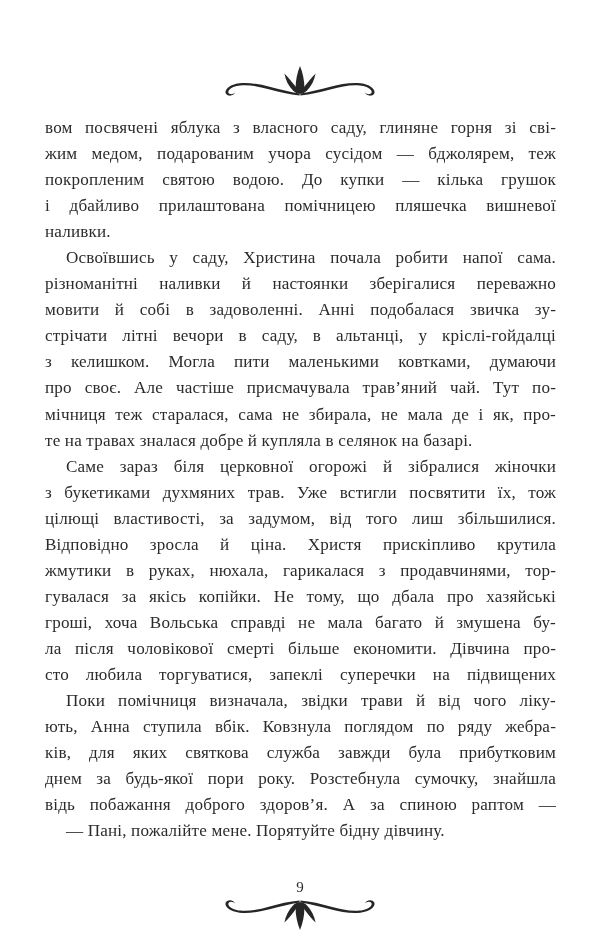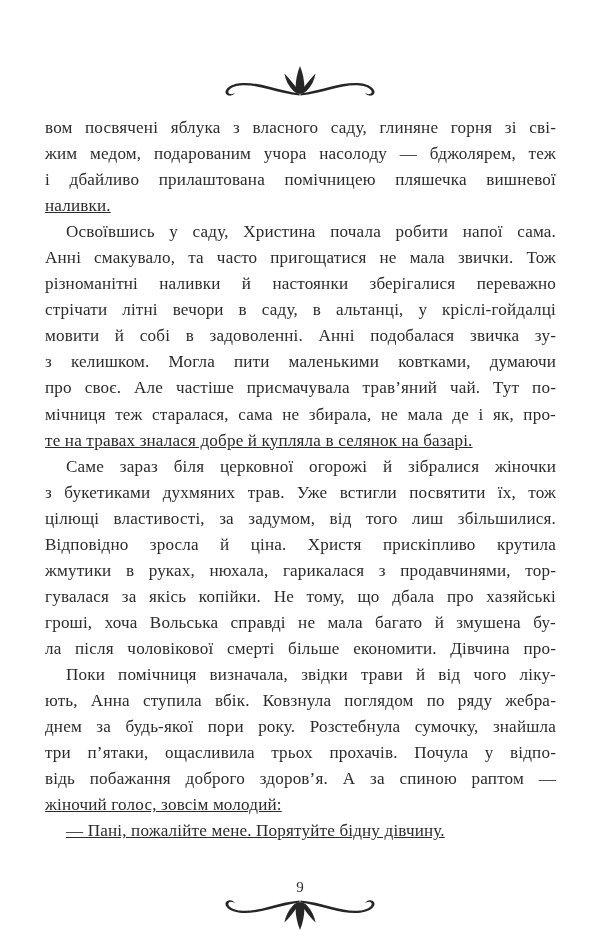--- a/index.html
+++ b/index.html
@@ -70,21 +70,20 @@
   
   .line {
     display: block;
     text-align: justify;
     text-align-last: justify;
     white-space: nowrap;
   }
   .line.last {
     text-align-last: left;
     white-space: normal;
-    text-decoration: underline;
   }
   .line.indent {
     text-indent: 21px;
   }
 
   
   .folio {
     position: absolute;
     left: 0;
     top: 858px;
@@ -114,55 +113,55 @@
 
         <path d="M88.4 29.6 C98 28.2 108 25.4 118.4 22.8 C128.6 20.2 139 18.2 148.4 19.3 C154.4 20 159.4 22.2 161.6 25.4 C163.4 28 162.6 30.8 159.4 31.5 C156.4 32.1 153.6 30.6 152.9 28.3 C154.1 29.9 156.1 30.6 157.9 30.1 C159.8 29.6 160.2 27.9 159.1 26.3 C157.2 23.6 152.8 21.9 147.6 21.4 C138.8 20.5 129 22.5 119.2 25.2 C109 28 98.6 30.6 88.4 31.4 Z"></path>
       </g>
     </svg>
   </div>
 
   <div class="text-column">
 
     <p class="para">
       <span class="line">вом посвячені яблука з власного саду, глиняне горня зі сві-</span>
-      <span class="line">жим медом, подарованим учора насолоду — бджолярем, теж</span>
+      <span class="line">жим медом, подарованим учора сусідом — бджолярем, теж</span>
+      <span class="line">покропленим святою водою. До купки — кілька грушок</span>
       <span class="line">і дбайливо прилаштована помічницею пляшечка вишневої</span>
       <span class="line last">наливки.</span>
     </p>
 
     <p class="para">
       <span class="line indent">Освоївшись у саду, Христина почала робити напої сама.</span>
-      <span class="line">Анні смакувало, та часто пригощатися не мала звички. Тож</span>
       <span class="line">різноманітні наливки й настоянки зберігалися переважно</span>
+      <span class="line">мовити й собі в задоволенні. Анні подобалася звичка зу-</span>
       <span class="line">стрічати літні вечори в саду, в альтанці, у кріслі-гойдалці</span>
-      <span class="line">мовити й собі в задоволенні. Анні подобалася звичка зу-</span>
       <span class="line">з келишком. Могла пити маленькими ковтками, думаючи</span>
       <span class="line">про своє. Але частіше присмачувала трав’яний чай. Тут по-</span>
       <span class="line">мічниця теж старалася, сама не збирала, не мала де і як, про-</span>
       <span class="line last">те на травах зналася добре й купляла в селянок на базарі.</span>
     </p>
 
     <p class="para">
       <span class="line indent">Саме зараз біля церковної огорожі й зібралися жіночки</span>
       <span class="line">з букетиками духмяних трав. Уже встигли посвятити їх, тож</span>
       <span class="line">цілющі властивості, за задумом, від того лиш збільшилися.</span>
       <span class="line">Відповідно зросла й ціна. Христя прискіпливо крутила</span>
       <span class="line">жмутики в руках, нюхала, гарикалася з продавчинями, тор-</span>
       <span class="line">гувалася за якісь копійки. Не тому, що дбала про хазяйські</span>
       <span class="line">гроші, хоча Вольська справді не мала багато й змушена бу-</span>
       <span class="line">ла після чоловікової смерті більше економити. Дівчина про-</span>
+      <span class="line">сто любила торгуватися, запеклі суперечки на підвищених</span>
     </p>
 
     <p class="para">
       <span class="line indent">Поки помічниця визначала, звідки трави й від чого ліку-</span>
       <span class="line">ють, Анна ступила вбік. Ковзнула поглядом по ряду жебра-</span>
+      <span class="line">ків, для яких святкова служба завжди була прибутковим</span>
       <span class="line">днем за будь-якої пори року. Розстебнула сумочку, знайшла</span>
-      <span class="line">три п’ятаки, ощасливила трьох прохачів. Почула у відпо-</span>
       <span class="line">відь побажання доброго здоров’я. А за спиною раптом —</span>
-      <span class="line last">жіночий голос, зовсім молодий:</span>
     </p>
 
     <p class="para">
       <span class="line last indent">— Пані, пожалійте мене. Порятуйте бідну дівчину.</span>
     </p>
 
   </div>
 
   <div class="folio">9</div>
 

